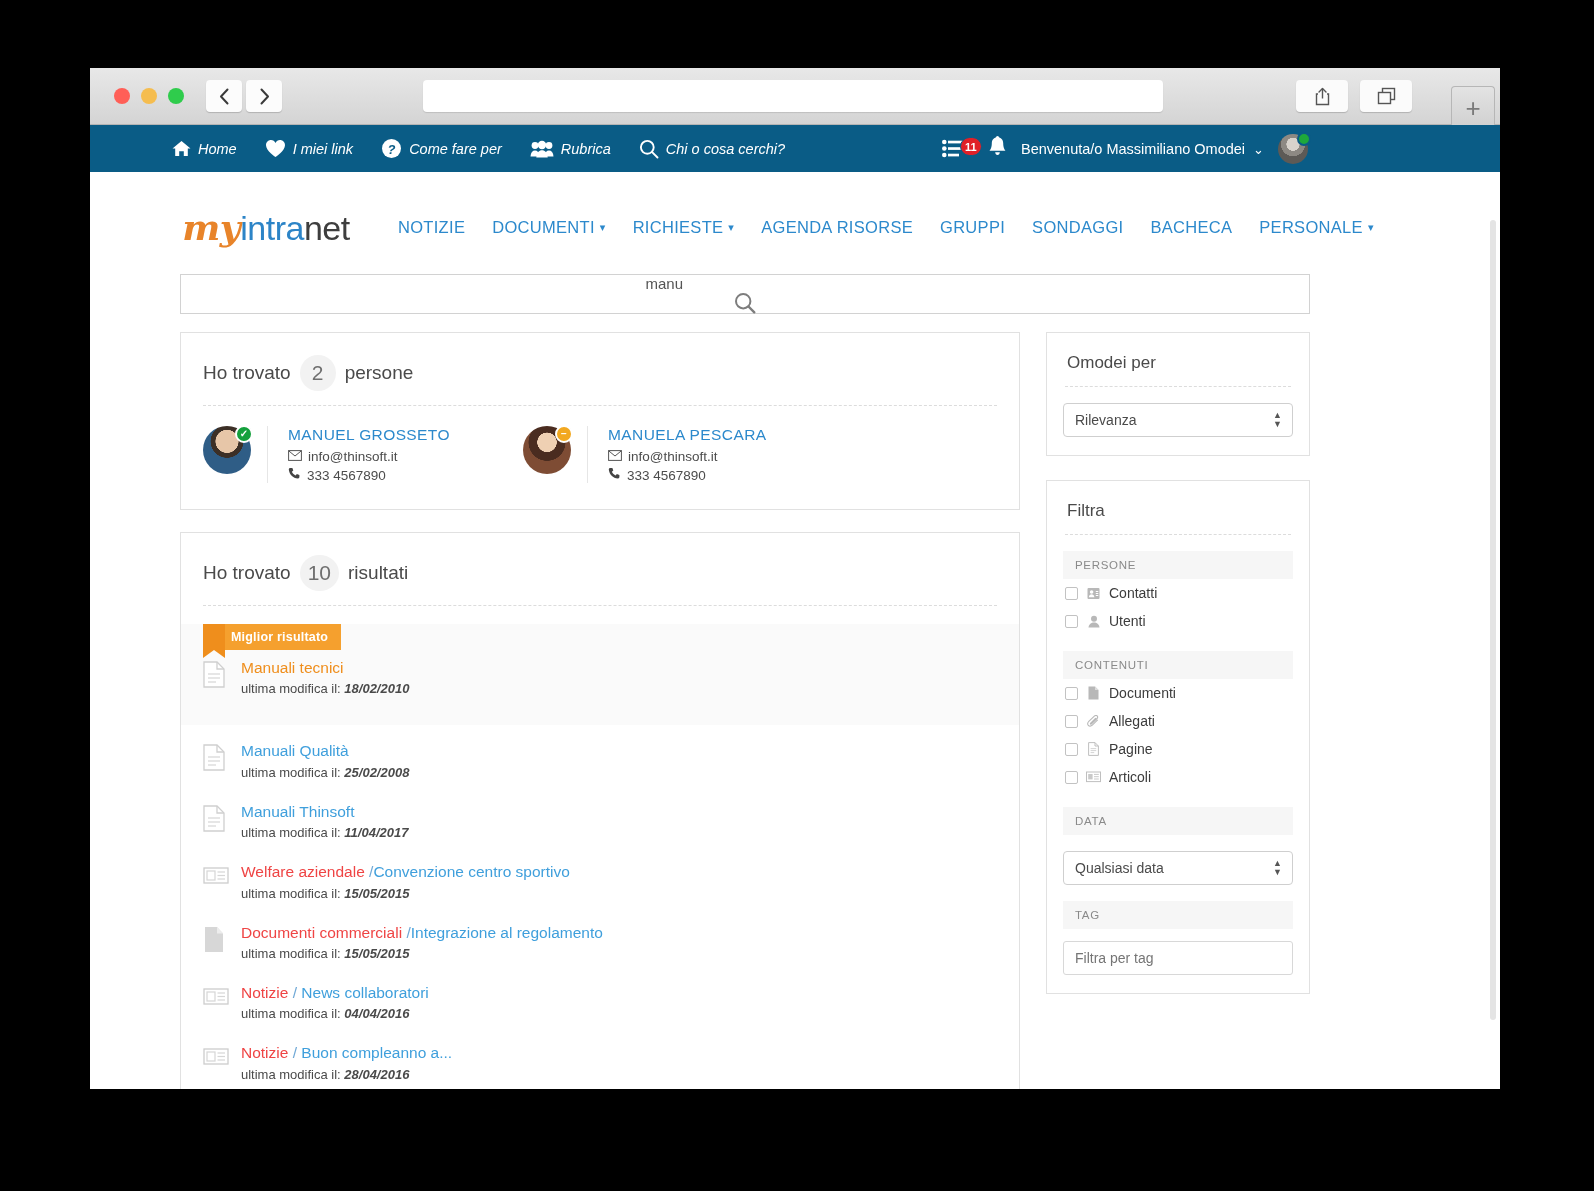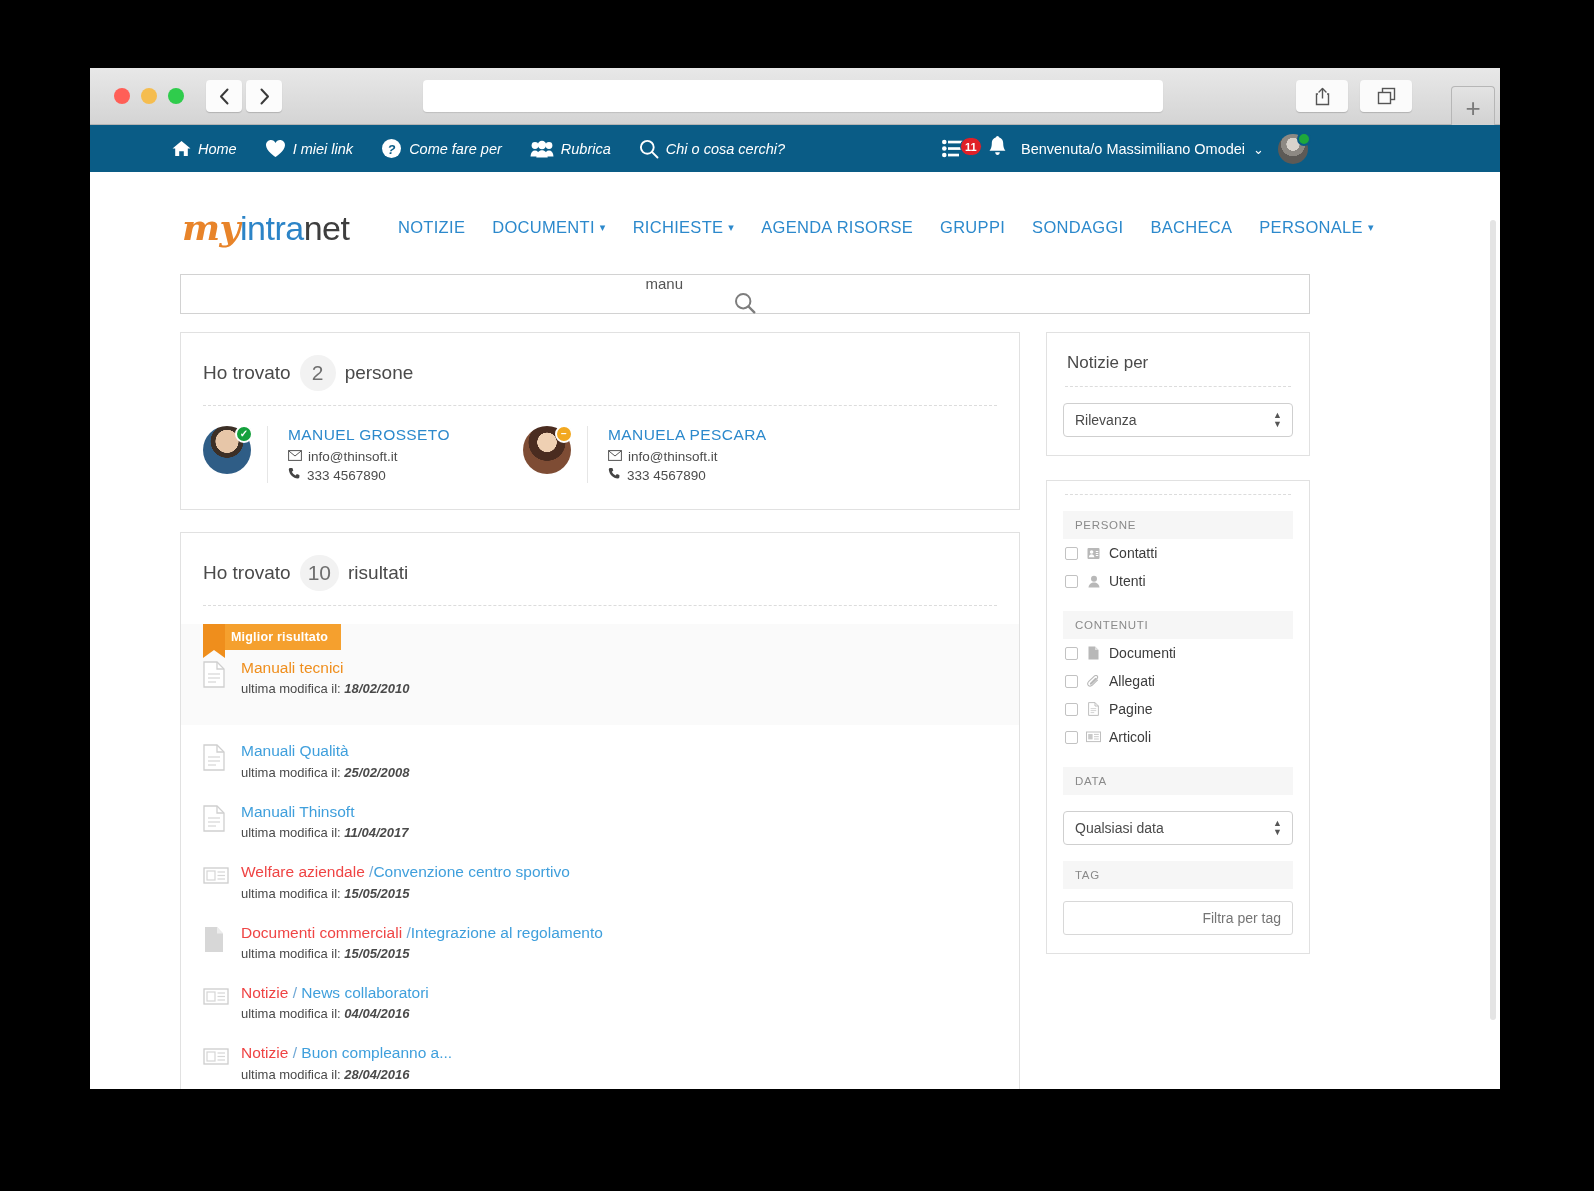--- a/index.html
+++ b/index.html
@@ -124,21 +124,21 @@
     position: relative;
     overflow: hidden;
   }
 
   
   .brandrow {
     display: flex; align-items: center;
     padding: 26px 0 0 92px;
     height: 84px;
   }
-  .logo { width: 168px; font-size: 34px; line-height: 1; letter-spacing: -0.5px; }
+  .logo { width: 168px; font-size: 34px; line-height: 1; letter-spacing: -0.5px; text-align: center; }
   .logo .my { color: #e8842a; font-family: "DejaVu Serif", serif; font-style: italic; font-weight: bold; font-size: 36px; }
   .logo .intra { color: #2c84c7; }
   .logo .net { color: #3e3e3e; }
 
   .mainnav { display: flex; align-items: center; gap: 27px; margin-left: 48px; }
   .mainnav-item {
     font-size: 16.5px; color: #2c89cc; letter-spacing: 0.3px;
     display: flex; align-items: center; gap: 5px; cursor: pointer;
     white-space: nowrap;
   }
@@ -287,21 +287,20 @@
     background: #fff; flex: 0 0 auto;
   }
   .chk-ico { width: 15px; display: flex; align-items: center; justify-content: center; }
   .tag-input {
     margin: 12px 16px 0 16px;
     height: 34px; width: calc(100% - 32px);
     border: 1px solid #d8d8d8; border-radius: 3px;
     padding: 0 11px; font-size: 14px; color: #9b9b9b;
     font-family: "Liberation Sans", sans-serif;
     outline: none;
-    text-align: right;
   }
 
   
   .page-scroll {
     position: absolute; right: 4px; top: 48px;
     width: 6px; height: 800px;
     background: #e4e4e4; border-radius: 3px;
   }
 </style>
 </head>
@@ -695,34 +694,35 @@
               </div>
             </div>
 
           </div>
         </div>
       </div>
 
       <div class="colside">
 
         <div class="side-card">
-          <div class="side-title">Notizie per</div>
+          <div class="side-title">Omodei per</div>
           <div class="side-dash"></div>
           <div class="selectwrap">
             <div class="fake-select">
               <span>Rilevanza</span>
             </div>
             <span class="spinner">
                 <span>▲</span>
                 <span>▼</span>
               </span>
           </div>
         </div>
 
         <div class="side-card">
+          <div class="side-title">Filtra</div>
           <div class="side-dash"></div>
 
           <div class="sec-head">PERSONE</div>
 
           <div class="chk-row">
             <span class="chk"></span>
             <span class="chk-ico">
               <svg width="13" height="13" viewBox="0 0 13 13">
                   <rect x="0.5" y="1" width="12" height="11" rx="1" fill="#b8b8b8"></rect>
                   <circle cx="4.6" cy="5" r="1.8" fill="#ffffff"></circle>

